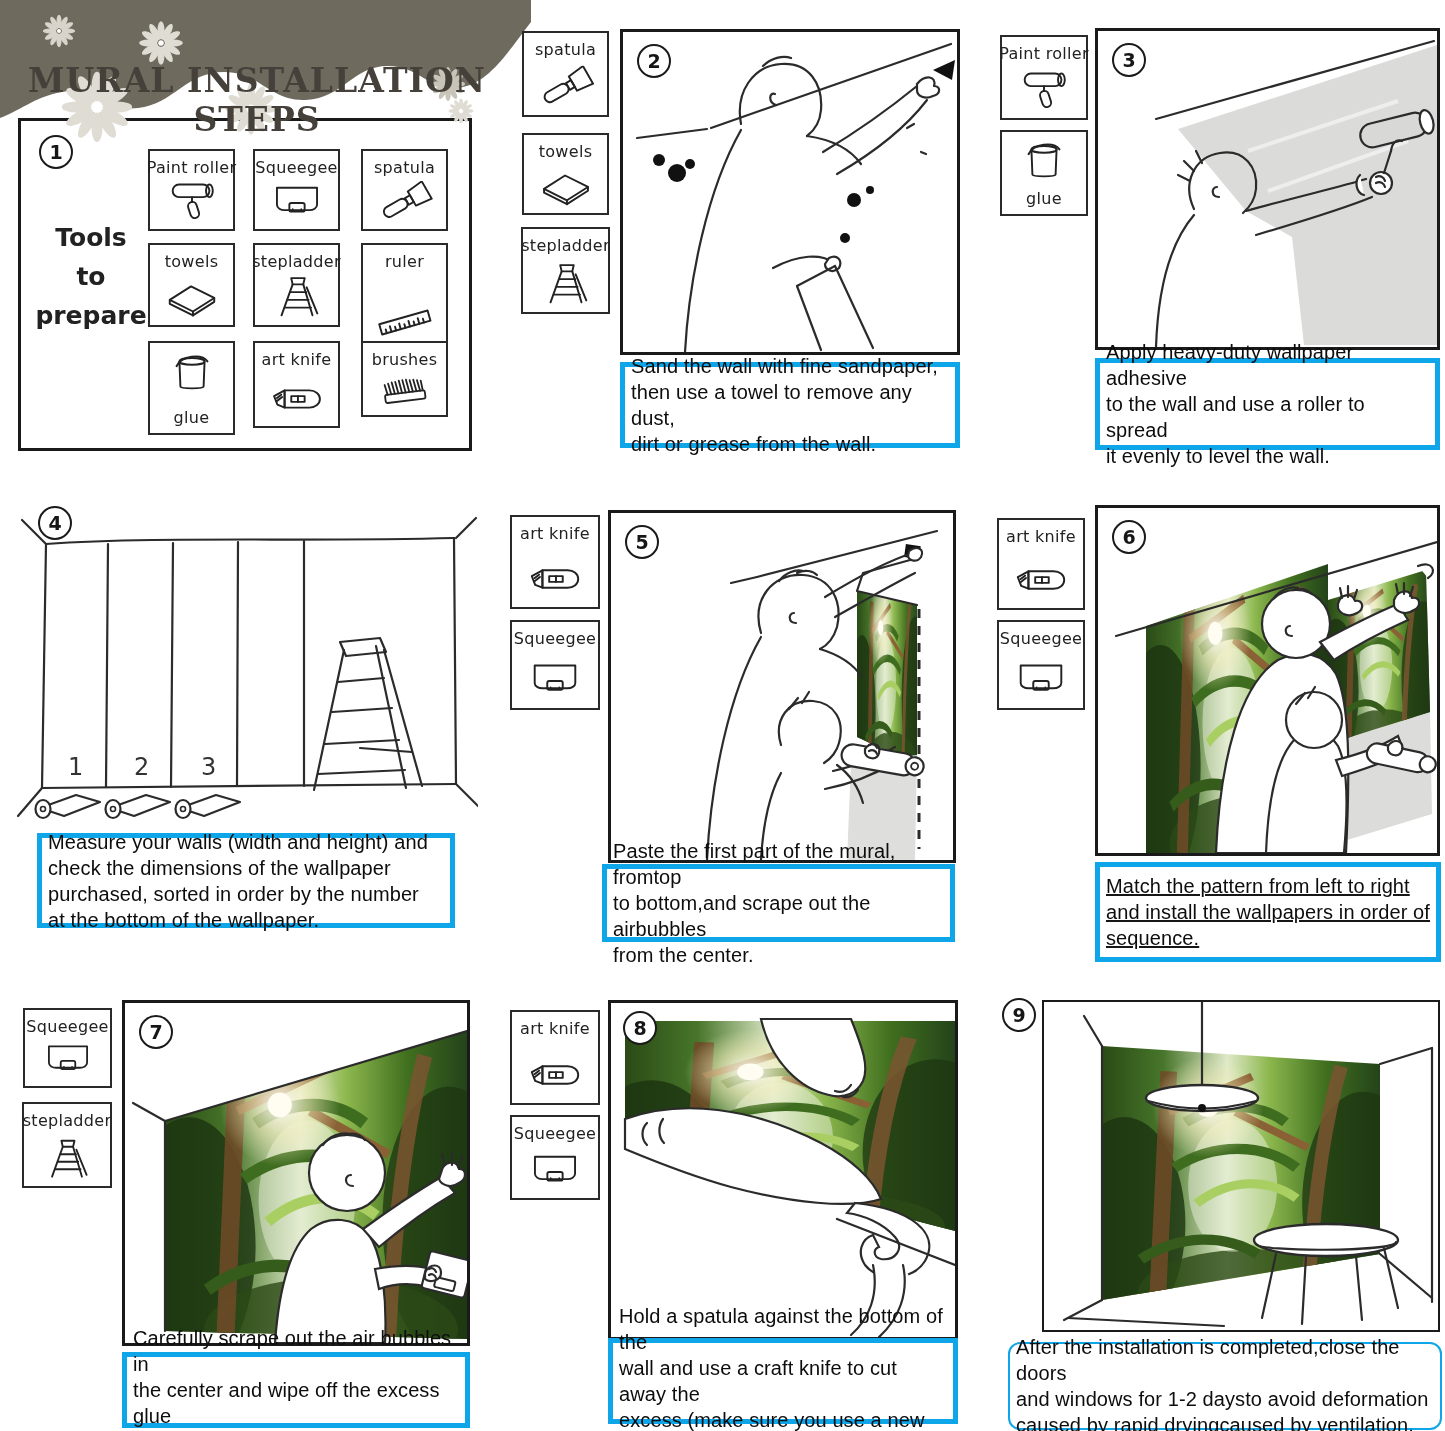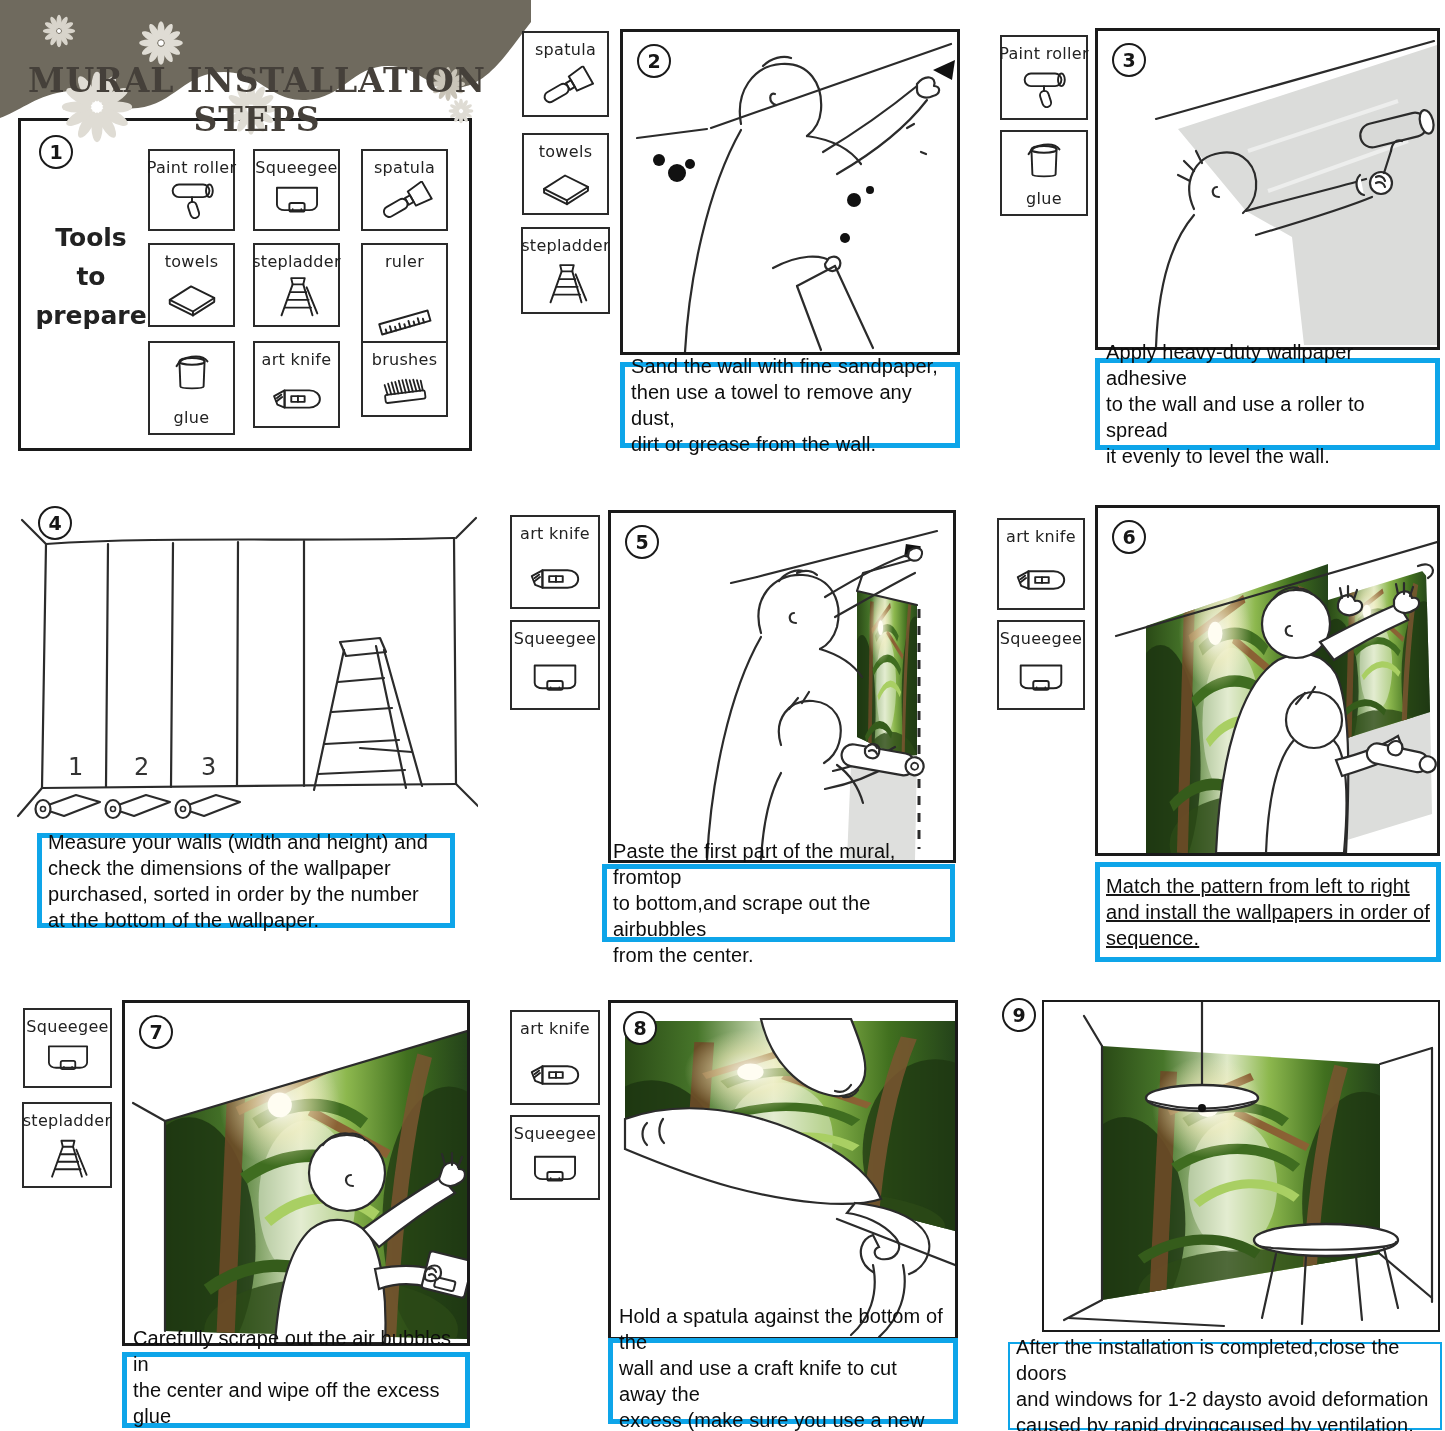--- a/index.html
+++ b/index.html
@@ -620,17 +620,17 @@
     <path class="ln" d="M104 99 Q158 114 212 99"></path>
     <circle cx="158" cy="106" r="4" fill="#111"></circle>
     <ellipse cx="282" cy="238" rx="72" ry="16" fill="#ffffff" stroke="#2b2b2b" stroke-width="2.4"></ellipse>
     <path class="ln" d="M212 242 C214 250 350 250 352 240"></path>
     <path class="ln" d="M232 252 L218 316"></path>
     <path class="ln" d="M262 254 L258 322"></path>
     <path class="ln" d="M312 254 L318 318"></path>
     <path class="ln" d="M340 246 L354 306"></path>
   </svg>
 </div>
-<div class="caption" style="left:1008px;top:1342px;width:434px;height:88px;border-width:2.5px;">
+<div class="caption" style="left:1008px;top:1342px;width:434px;height:88px;border-width:2.5px;border-radius:12px;">
   <div class="caption-text">After the installation is completed,close the doors
 and windows for 1-2 daysto avoid deformation
 caused by rapid dryingcaused by ventilation.</div>
 </div>
 
 </body></html>

